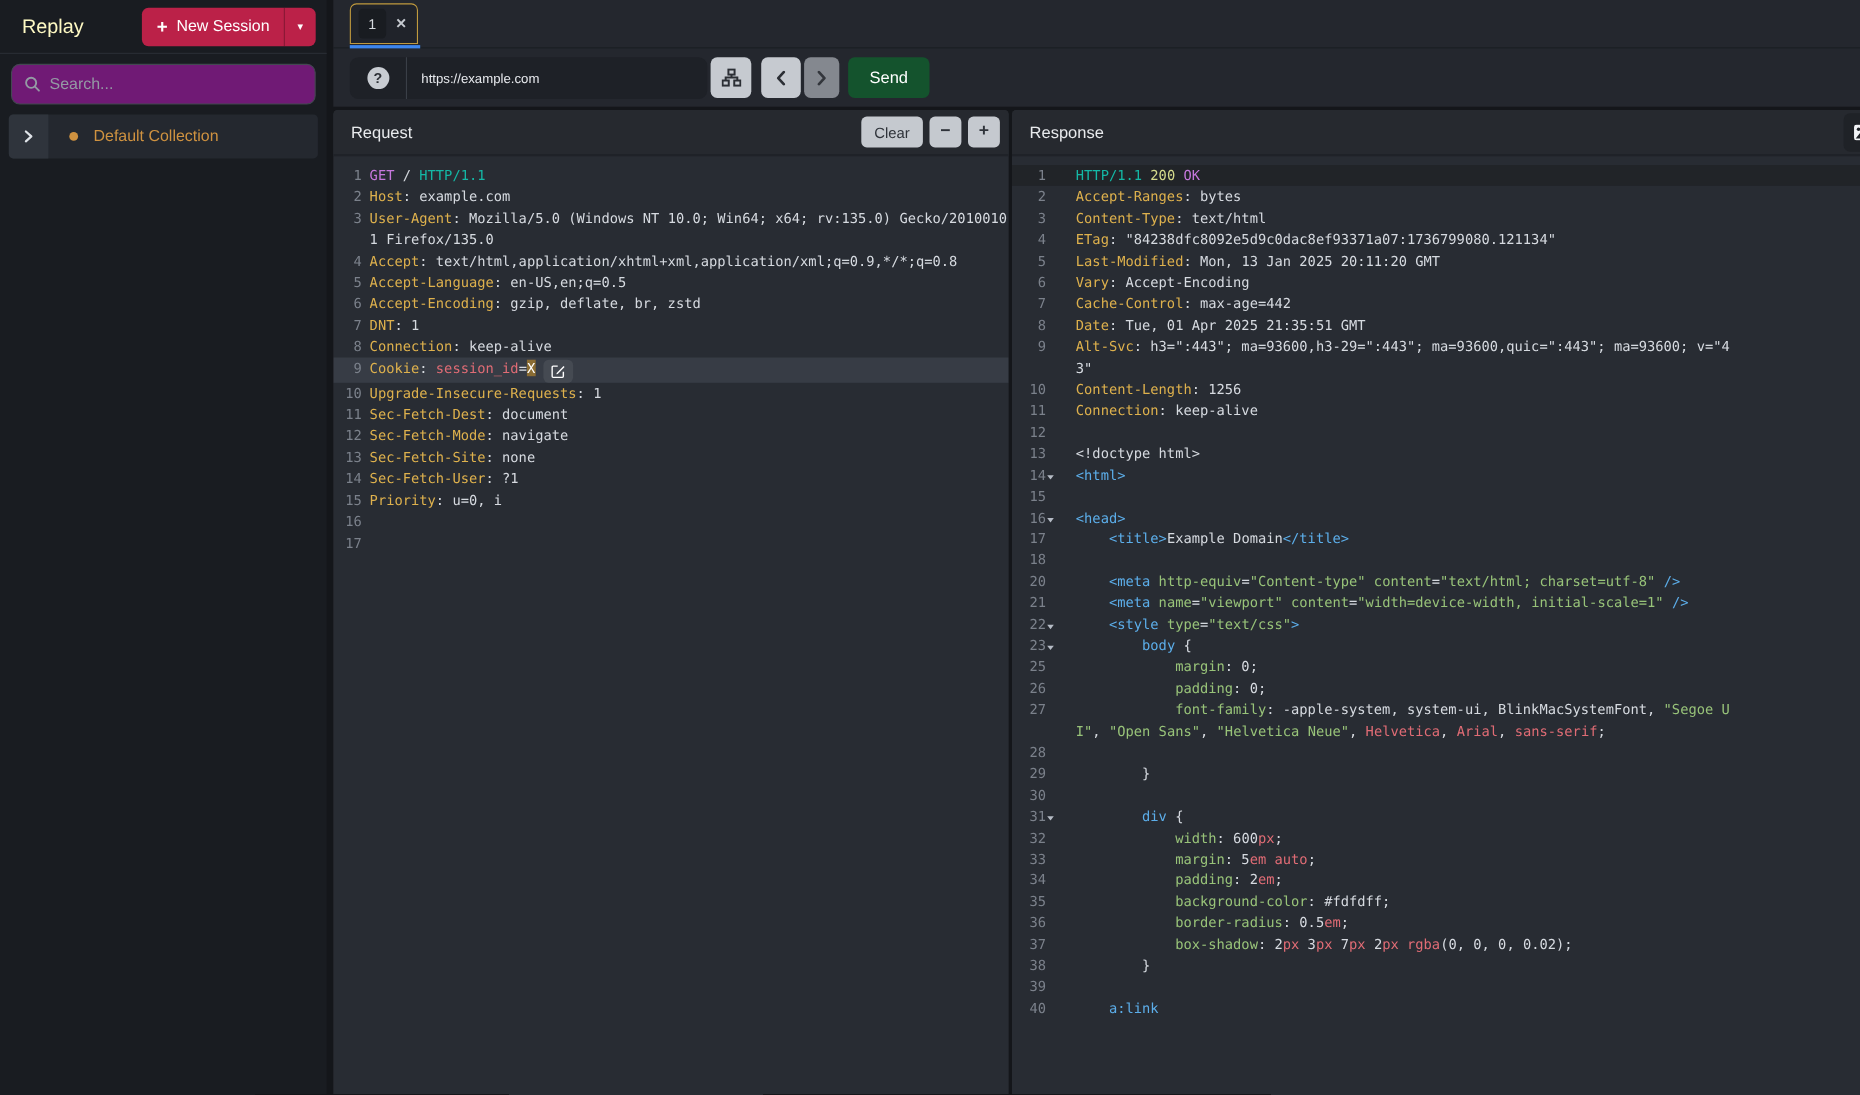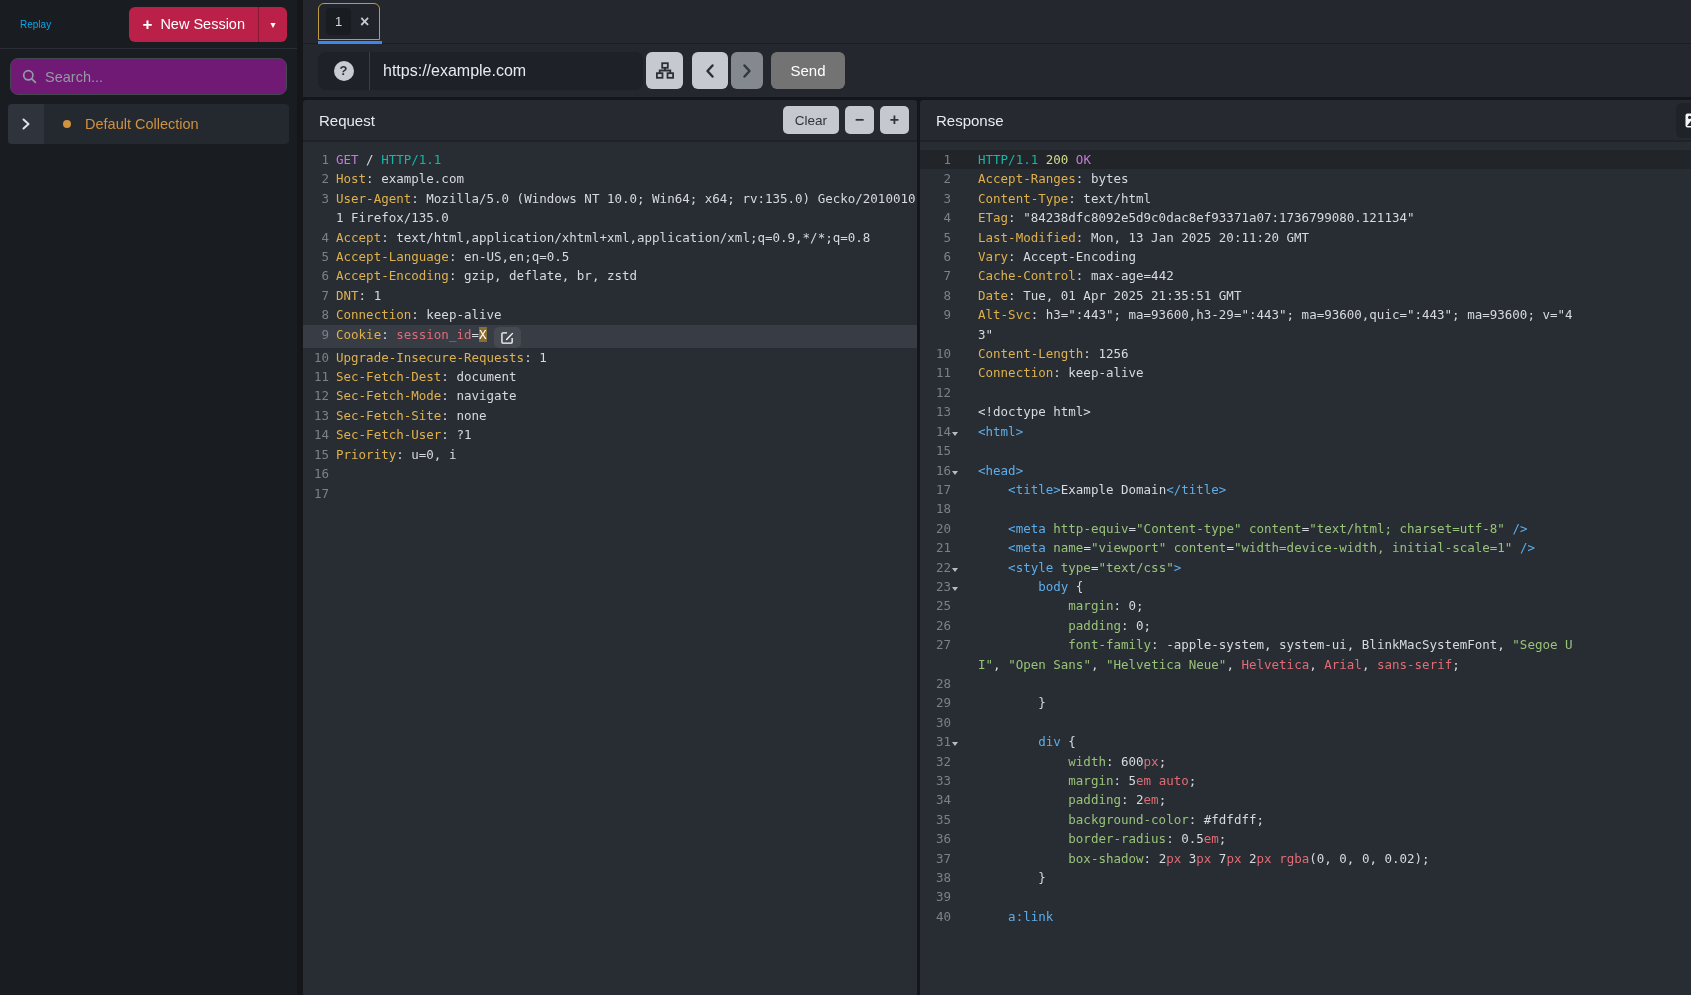--- a/index.html
+++ b/index.html
@@ -4,47 +4,47 @@
 <style>
   * { margin:0; padding:0; box-sizing:border-box; }
   html,body { background:#14161a; }
   #app {
     position:relative; width:1691px; height:995px; overflow:hidden;
     font-family:"Liberation Sans", sans-serif; background:#14161a; color:#e8eaed;
   }
   
   .sidebar { position:absolute; left:0; top:0; width:297px; height:995px; background:#191c21; }
   .sb-header { height:49px; border-bottom:1px solid #2a2e35; display:flex; align-items:center; padding:0 10px 0 20px; justify-content:space-between; }
-  .sb-title { font-size:10px; color:#0ea5e9; }
+  .sb-title { font-size:18px; color:#fef9c3; }
   .btn-new-session { display:flex; height:35px; background:#bb2148; border-radius:6px; color:#fff; cursor:pointer; overflow:hidden; }
   .ns-main { padding:0 13px; display:flex; gap:8px; align-items:center; font-size:14.5px; }
   .ns-plus { font-size:17px; font-weight:bold; line-height:1; }
   .ns-caret { width:29px; border-left:1px solid rgba(0,0,0,0.28); display:flex; align-items:center; justify-content:center; font-size:10px; }
   .sb-search { margin:9px 10px 0; height:37px; border:1px solid #434851; border-radius:8px; background:#701a75; display:flex; align-items:center; padding:0 11px; gap:8px; color:#949aa4; font-size:14.5px; }
   .collection-row { margin:9px 8px 0; height:40px; background:#24282f; border-radius:4px; display:flex; align-items:center; cursor:pointer; }
   .col-chevron { width:36px; height:40px; background:#2f343c; border-radius:4px 0 0 4px; display:flex; align-items:center; justify-content:center; }
   .col-dot { width:8px; height:8px; border-radius:50%; background:#cf9240; margin-left:19px; }
   .col-label { margin-left:14px; color:#cf9240; font-size:14.5px; }
   
   .main-top { position:absolute; left:303px; top:0; width:1388px; height:97px; background:#24272e; }
   .tabstrip { position:relative; height:44px; border-bottom:1px solid #1b1e23; }
   .tab { position:absolute; left:15px; top:3px; width:62px; height:37px; border:1px solid #c09a3e; border-radius:6px 6px 0 0; background:#20232a; display:flex; align-items:center; padding:0 7px; gap:9px; cursor:pointer; }
   .tab-num { width:25px; height:27px; background:#191c21; border-radius:4px; display:flex; align-items:center; justify-content:center; color:#d5d9de; font-size:13px; }
   .tab-close { color:#c6cad0; font-size:16px; font-weight:bold; line-height:1; cursor:pointer; }
   .tab-underline { position:absolute; left:15px; top:41px; width:64px; height:3px; background:#3e86ec; }
   .toolbar { position:relative; height:53px; display:flex; align-items:center; padding-left:15px; }
   .url-input { width:325px; height:38px; background:#1e2127; border-radius:8px; display:flex; align-items:center; cursor:text; }
   .url-help { width:52px; align-self:stretch; display:flex; align-items:center; justify-content:center; border-right:1px solid #3a3f47; }
   .help-circle { width:20px; height:20px; border-radius:50%; background:#c8ccd2; color:#2b2e34; font-size:13px; font-weight:bold; display:flex; align-items:center; justify-content:center; }
-  .url-text { padding-left:13px; font-size:16px; color:#e8eaee; }
+  .url-text { padding-left:13px; font-size:12px; color:#e8eaee; }
   .tb-btn { height:37px; border-radius:6px; background:#c6cad0; display:flex; align-items:center; justify-content:center; cursor:pointer; }
   .btn-sitemap { width:37px; margin-left:3px; }
   .btn-back { width:36px; margin-left:9px; }
   .btn-forward { width:32px; margin-left:3px; background:#84888f; }
-  .btn-send { width:74px; height:37px; margin-left:8px; border-radius:6px; background:#737373; color:#fff; font-size:15px; display:flex; align-items:center; justify-content:center; cursor:pointer; }
+  .btn-send { width:74px; height:37px; margin-left:8px; border-radius:6px; background:#14532d; color:#fff; font-size:15px; display:flex; align-items:center; justify-content:center; cursor:pointer; }
   
   .panel { position:absolute; top:100px; height:895px; background:#282c33; border-radius:4px 4px 0 0; display:flex; flex-direction:column; overflow:hidden; }
   .panel-request  { left:303px; width:614px; }
   .panel-response { left:920px; width:799px; }
   .panel-header { flex:0 0 42px; background:#26292f; border-bottom:2px solid #1f2228; display:flex; align-items:center; padding:0 8px 0 16px; }
   .panel-title { font-size:15px; color:#e8eaed; flex:1; }
   .hdr-actions { display:flex; gap:6px; align-items:center; }
   .btn-clear { height:28px; padding:0 12px; background:#c5c9cf; border-radius:5px; color:#2f333a; font-size:13.5px; display:flex; align-items:center; cursor:pointer; }
   .btn-step { width:29px; height:28px; background:#c5c9cf; border-radius:5px; color:#2f333a; font-size:16px; font-weight:bold; display:flex; align-items:center; justify-content:center; cursor:pointer; }
   .btn-render { width:35px; height:35px; background:#1f2227; border-radius:6px; display:flex; align-items:center; justify-content:center; cursor:pointer; }

